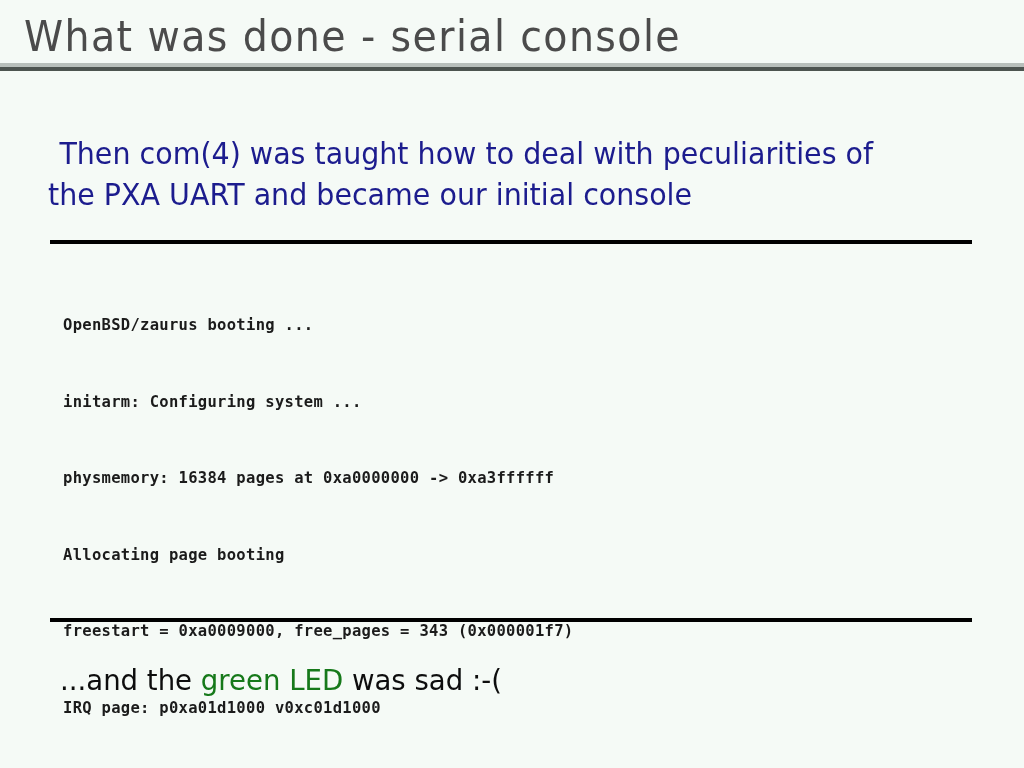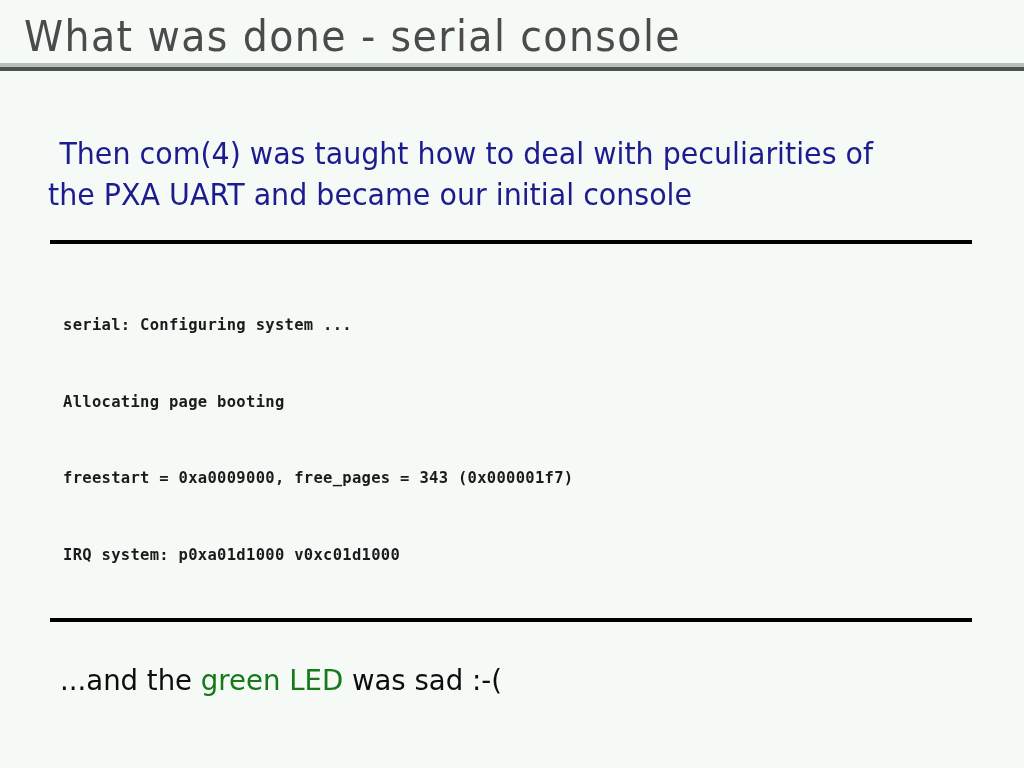--- a/index.html
+++ b/index.html
@@ -155,24 +155,26 @@
   <div id="intro-text">
     <span class="l1"> Then com(4) was taught how to deal with peculiarities of</span>
     <span class="l2">the PXA UART and became our initial console</span>
   </div>
 
   <div id="console-block">
     <div class="console-rule" id="console-rule-top"></div>
   </div>
 
   <div id="console-lines">
-    <span class="console-line">serial: Configuring system ...</span>
+    <span class="console-line">OpenBSD/zaurus booting ...</span>
+    <span class="console-line">initarm: Configuring system ...</span>
+    <span class="console-line">physmemory: 16384 pages at 0xa0000000 -&gt; 0xa3ffffff</span>
     <span class="console-line">Allocating page booting</span>
     <span class="console-line">freestart = 0xa0009000, free_pages = 343 (0x000001f7)</span>
-    <span class="console-line">IRQ system: p0xa01d1000 v0xc01d1000</span>
+    <span class="console-line">IRQ page: p0xa01d1000 v0xc01d1000</span>
     
     
     
     
     
     
     
     
   </div>
 

